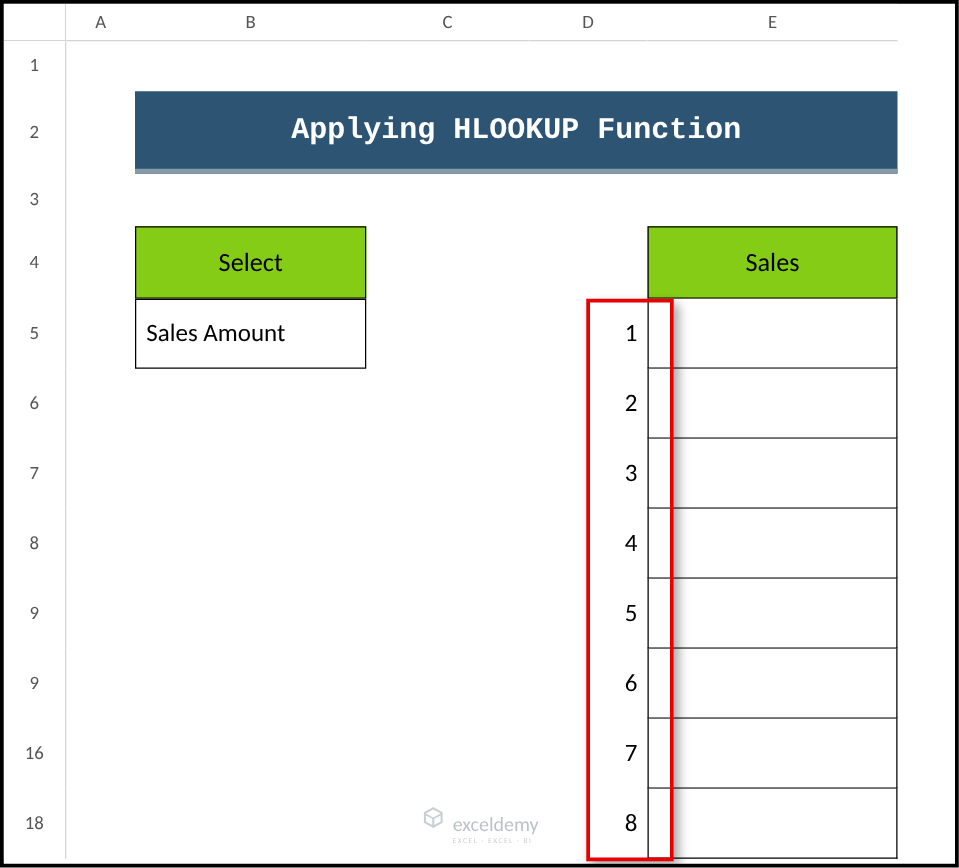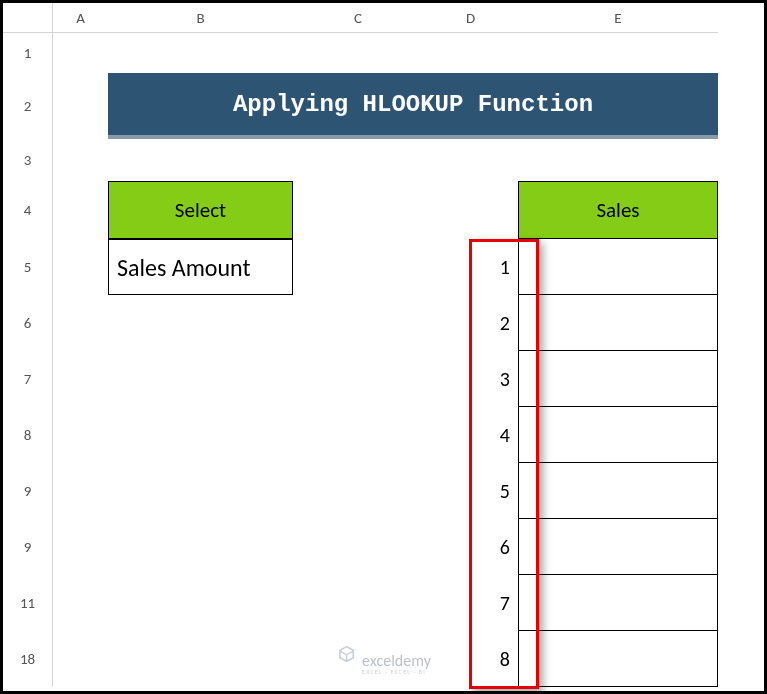--- a/index.html
+++ b/index.html
@@ -64,21 +64,21 @@
       border: 1.5px solid #000;
       font-size: 21px;
       font-weight: normal;
       display: flex;
       align-items: center;
       justify-content: center;
       height: 100%;
     }
     .data-cell {
       border: 1.5px solid #000;
-      font-size: 24px;
+      font-size: 20px;
       display: flex;
       align-items: center;
       padding-left: 8px;
       height: 100%;
       background: #fff;
     }
     .value-cell {
       border-left: 1.5px solid #000;
       border-right: 1.5px solid #000;
       border-bottom: 1.5px solid #000;
@@ -237,21 +237,21 @@
   <div class="cell"></div>
   <div class="cell"></div>
   <div class="cell"></div>
   <div class="cell">
     <div class="number-cell">6</div>
   </div>
   <div class="cell">
     <div class="value-cell"></div>
   </div>
 
-  <div class="row-header">11</div>
+  <div class="row-header">16</div>
   <div class="cell"></div>
   <div class="cell"></div>
   <div class="cell"></div>
   <div class="cell">
     <div class="number-cell">7</div>
   </div>
   <div class="cell">
     <div class="value-cell"></div>
   </div>
 

